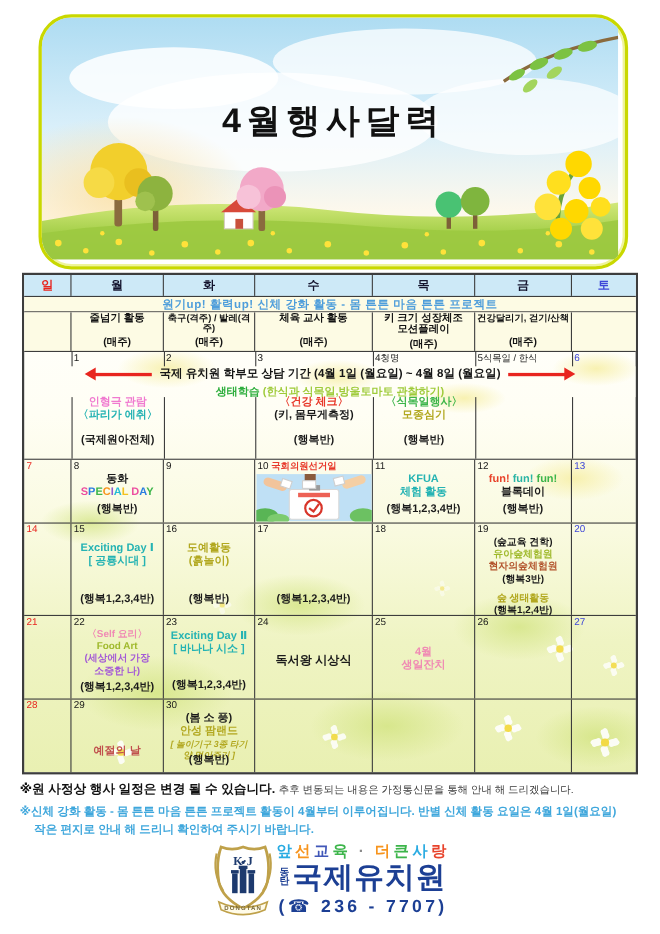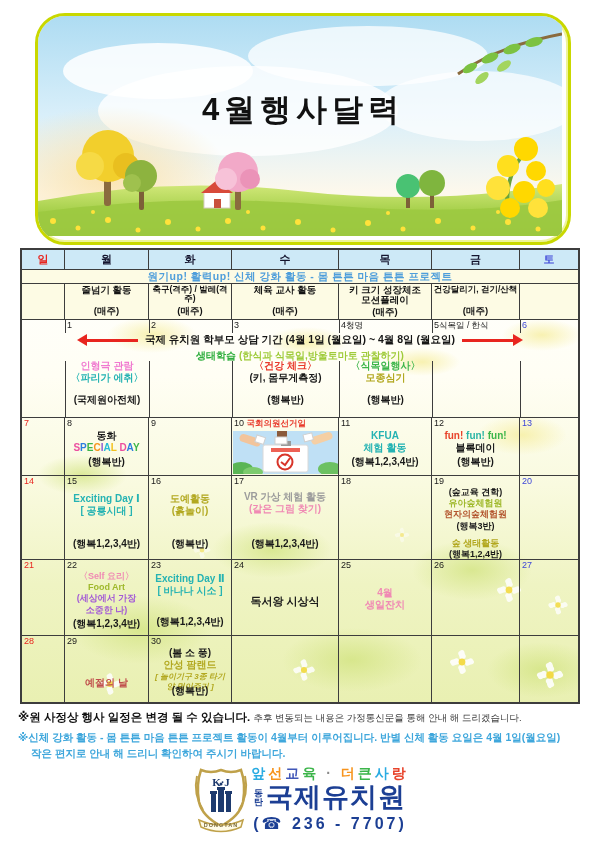--- a/index.html
+++ b/index.html
@@ -403,24 +403,20 @@
         <div class="cell c2">
           <div class="datenum">16</div>
           <div class="body" style="margin-top:6px">
             <span class="ev olive">도예활동</span>
             <span class="ev olive">(흙놀이)</span>
           </div>
           <div class="tagbottom b8">(행복반)</div>
         </div>
         <div class="cell c3">
           <div class="datenum">17</div>
-          <div class="body" style="margin-top:4px">
-            <span class="ev graytxt">VR 가상 체험 활동</span>
-            <span class="ev softpink">(같은 그림 찾기)</span>
-          </div>
           <div class="tagbottom b8">(행복1,2,3,4반)</div>
         </div>
         <div class="cell c4">
           <div class="datenum">18</div>
         </div>
         <div class="cell c5">
           <div class="datenum">19</div>
           <div class="body" style="margin-top:0">
             <span class="ev s9">(숲교육 견학)</span>
             <span class="ev s9 ygreen">유아숲체험원</span>

